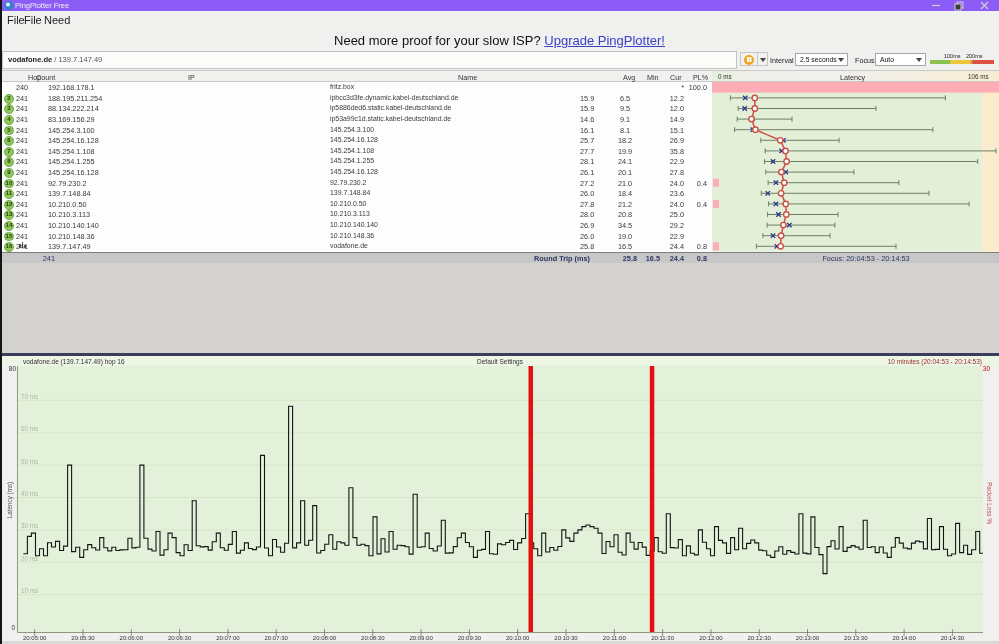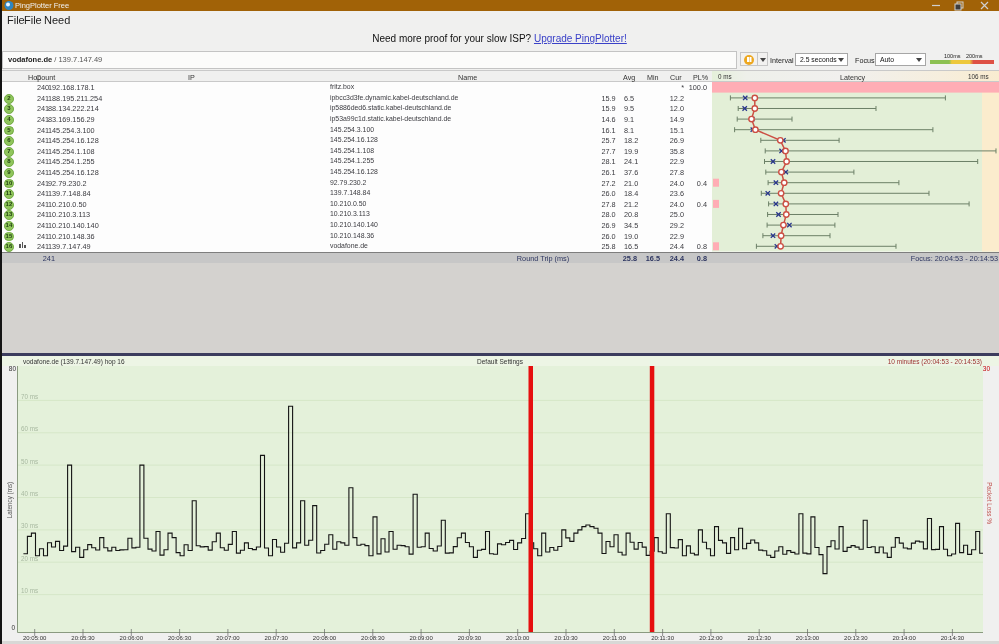--- a/index.html
+++ b/index.html
@@ -1,21 +1,21 @@
 <!DOCTYPE html>
 <html><head><meta charset="utf-8"><style>
 *{margin:0;padding:0;box-sizing:border-box}
 html,body{width:999px;height:644px;overflow:hidden}
 body{font-family:"Liberation Sans",sans-serif;position:relative;background:#f0f0ef;-webkit-font-smoothing:antialiased}
-#title{position:absolute;left:0;top:0;width:999px;height:11px;background:#a16207;color:#e8e8e8}
+#title{position:absolute;left:0;top:0;width:999px;height:11px;background:#8b5cf6;color:#e8e8e8}
 #title .t{position:absolute;left:15px;top:1px;font-size:7.5px;color:#f0f0f0}
 #leftedge{position:absolute;left:0;top:0;width:2px;height:644px;background:#141414;z-index:50}
 #menu{position:absolute;left:2px;top:11px;width:997px;height:14px;background:#f0f0ef;font-size:11px;color:#222}
 #menu span{position:absolute;top:3px}
-#banner{position:absolute;left:0;top:33px;width:999px;text-align:center;font-size:10px;color:#111}
+#banner{position:absolute;left:0;top:33px;width:999px;text-align:center;font-size:13px;color:#111}
 #banner a{color:#3a41c8;text-decoration:underline}
 #tgt{position:absolute;left:2px;top:51px;width:735px;height:18px;background:#fbfbfa;border:1px solid #c3c3c3;font-size:7.5px;color:#555;line-height:15px;padding-left:5px}
 #tgt b{color:#1c1c1c}
 .ctl{position:absolute;font-size:7.2px;color:#222}
 .combo{position:absolute;height:13px;background:#fff;border:1px solid #a6a6a6;font-size:6.8px;color:#111;line-height:11px;padding-left:4px}
 .combo .ar{position:absolute;right:3px;top:4px;width:0;height:0;border-left:3px solid transparent;border-right:3px solid transparent;border-top:4px solid #444}
 #pbtn{position:absolute;left:740px;top:52px;width:18px;height:14px;background:#f2f1f0;border:1px solid #c6c6c6}
 #pbtn .c{position:absolute;left:3px;top:1.5px;width:10px;height:10px;border-radius:50%;background:#eda71f}
 #pbtn .c:before{content:"";position:absolute;left:3px;top:2.5px;width:1.5px;height:5px;background:#fff;box-shadow:2.5px 0 0 #fff}
 #pbtn2{position:absolute;left:757px;top:52px;width:11px;height:14px;background:#f2f1f0;border:1px solid #c6c6c6}
@@ -25,25 +25,25 @@
 #legend .l1{position:absolute;left:14px;top:0}
 #legend .l2{position:absolute;left:36px;top:0}
 #thead{position:absolute;left:2px;top:70px;width:997px;height:12px;background:#f0f0ef;border-top:1px solid #c9c9c9;border-bottom:1px solid #c9c9c9;font-size:7.2px;color:#333}
 #thead span{position:absolute;top:2px}
 #tbodybg{position:absolute;left:2px;top:82px;width:997px;height:169.6px;background:#fdfdfd}
 .trow{position:absolute;left:0;height:10.6px;width:712px;font-size:7.3px;color:#3b3b40}
 .trow span{position:absolute;top:1.2px}
 .badge{left:4px;top:0.5px;width:9.8px;height:9.8px;background:#90c65c;border:1px solid #6fa840;border-radius:50%;color:#1d3d0e;font-size:6px;font-weight:bold;text-align:center;line-height:7.8px}
 .hist{left:19px;top:2.5px;width:8px;height:6px}
 .hist i{position:absolute;bottom:0;width:1.5px;background:#555}
-.c-cnt{left:7px;width:72px;text-align:center}
+.c-cnt{left:16px;width:72px;text-align:left}
 .c-ip{left:48px}
 .c-name{left:330px;font-size:6.9px;top:1.6px}
-.c-avg{left:580px;width:57px;text-align:center}
-.c-min{left:624px;width:50px;text-align:left}
+.c-avg{left:580px;width:57px;text-align:left}
+.c-min{left:600px;width:50px;text-align:center}
 .c-cur{left:640px;width:44px;text-align:right}
 .c-pl{left:670px;width:37px;text-align:right}
 #sumrow{position:absolute;left:0;top:252px;width:999px;height:11px;background:#c7c7c7;border-top:1px solid #7e7e7e;font-size:7.3px;color:#2d3560}
 #sumrow span{position:absolute;top:1px}
 #grayarea{position:absolute;left:0;top:263px;width:999px;height:90px;background:#d4d2cf}
 #navy{position:absolute;left:0;top:353px;width:999px;height:3px;background:#3c3c5e}
 #botgray{position:absolute;left:0;top:641px;width:999px;height:3px;background:#d8d8d6}
 </style></head>
 <body>
 <div id="title">
@@ -229,21 +229,21 @@
       <span class="c-min">24.1</span>
       <span class="c-cur">22.9</span>
       <span class="c-pl"></span>
     </div>
 <div class="trow" style="top:166.8px">
       <span class="badge">9</span>
       <span class="c-cnt">241</span>
       <span class="c-ip">145.254.16.128</span>
       <span class="c-name">145.254.16.128</span>
       <span class="c-avg">26.1</span>
-      <span class="c-min">37.6</span>
+      <span class="c-min">20.1</span>
       <span class="c-cur">27.8</span>
       <span class="c-pl"></span>
     </div>
 <div class="trow" style="top:177.4px">
       <span class="badge">10</span>
       <span class="c-cnt">241</span>
       <span class="c-ip">92.79.230.2</span>
       <span class="c-name">92.79.230.2</span>
       <span class="c-avg">27.2</span>
       <span class="c-min">21.0</span>
@@ -311,26 +311,26 @@
       <span class="c-ip">139.7.147.49</span>
       <span class="c-name">vodafone.de</span>
       <span class="c-avg">25.8</span>
       <span class="c-min">16.5</span>
       <span class="c-cur">24.4</span>
       <span class="c-pl">0.8</span>
     </div>
 </div>
 <div id="sumrow">
  <span style="left:0;width:55px;text-align:right">241</span>
- <span style="left:452px;width:182px;text-align:center;font-weight:normal">Round Trip (ms)</span>
+ <span style="left:408px;width:182px;text-align:right;font-weight:bold">Round Trip (ms)</span>
  <span style="left:580px;width:57px;text-align:right;font-weight:bold">25.8</span>
  <span style="left:610px;width:50px;text-align:right;font-weight:bold">16.5</span>
  <span style="left:640px;width:44px;text-align:right;font-weight:bold">24.4</span>
  <span style="left:670px;width:37px;text-align:right;font-weight:bold">0.8</span>
- <span style="left:766px;width:232px;text-align:right">Focus: 20:04:53 - 20:14:53</span>
+ <span style="left:750px;width:232px;text-align:center">Focus: 20:04:53 - 20:14:53</span>
 </div>
 <div id="grayarea"></div>
 <div id="navy"></div>
 <svg width="999" height="288" viewBox="0 356 999 288" style="position:absolute;left:0;top:356px">
 <rect x="0" y="356" width="999" height="288" fill="#f0f0ef"></rect>
 <rect x="0" y="356" width="999" height="10" fill="#edf5e5"></rect>
 <rect x="18" y="366.0" width="965" height="266.0" fill="#e4f1da"></rect>
 <line x1="18" y1="594.6" x2="983" y2="594.6" stroke="#d6e7c8" stroke-width="1"></line>
 <text x="21" y="593.1" font-size="6.3" fill="#a8b9a0">10 ms</text>
 <line x1="18" y1="562.2" x2="983" y2="562.2" stroke="#d6e7c8" stroke-width="1"></line>

